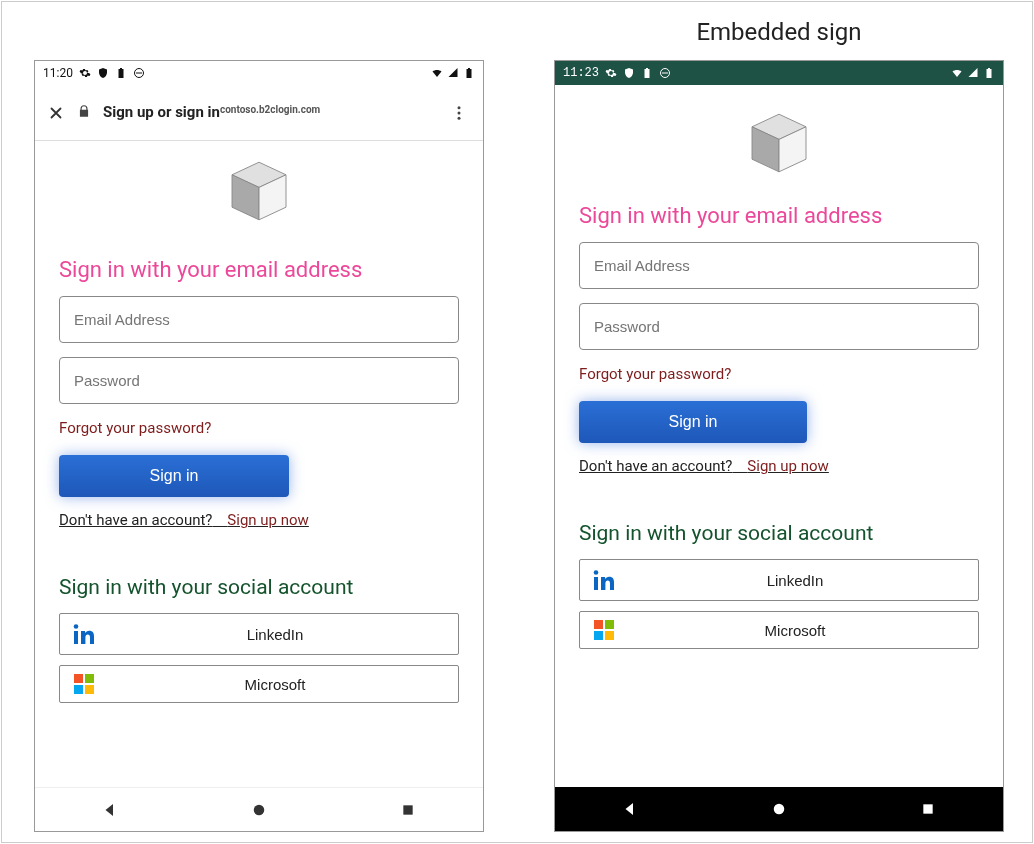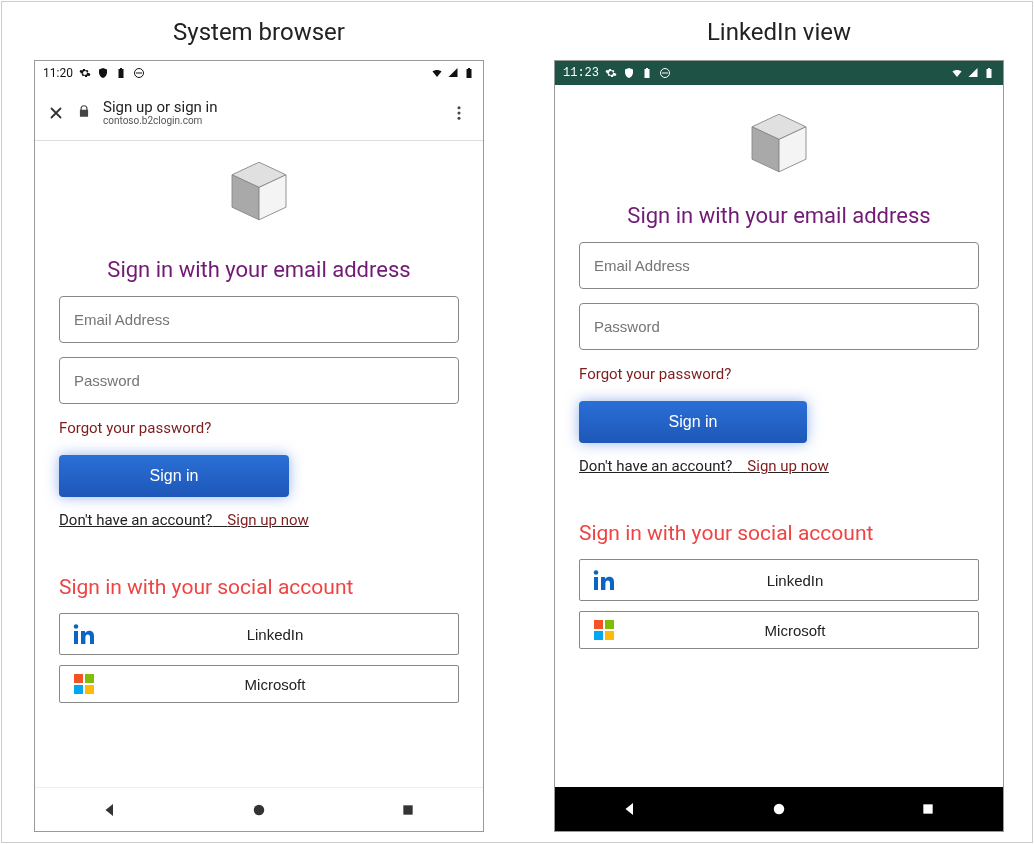--- a/index.html
+++ b/index.html
@@ -58,34 +58,34 @@
 
   
   .chromebar {
     height: 56px;
     display: flex;
     align-items: center;
     padding: 0 12px;
     gap: 12px;
     border-bottom: 1px solid #ddd;
   }
-  .titleblock { display:flex; flex-direction:column; line-height:1.1; }
+  .titleblock { display:flex; flex-direction:row; line-height:1.1;font-weight:bold; }
   .titleblock .t1 { font-size:15px; color:#222; }
   .titleblock .t2 { font-size:10px; color:#555; }
   .chromebar .spacer { flex:1; }
   .kebab { display:flex; align-items:center; justify-content:center; width:24px; height:24px; }
   .kebab svg { width:18px; height:18px; fill:#444; }
 
   
   .content { padding: 10px 24px 0 24px; }
   .logo-wrap { display:flex; justify-content:center; margin: 12px 0 24px 0; }
   .phone.left .logo-wrap { margin-top: 4px; margin-bottom: 30px; }
   .logo-cube { width:90px; height:72px; }
 
-  .h1 { font-size:22px; font-weight:400; color:#701a75; margin-bottom: 14px; text-align: center; }
+  .h1 { font-size:22px; font-weight:400; color:#ec4899; margin-bottom: 14px; }
 
   .input {
     width:100%;
     border:1px solid #888;
     border-radius:4px;
     padding:14px 14px;
     font-size:15px;
     color:#666;
     margin-bottom:14px;
     outline:none;
@@ -105,21 +105,21 @@
     padding: 12px 40px;
     font-size:16px;
     cursor:pointer;
     box-shadow: 0 0 14px rgba(70,120,220,.55);
   }
   .phone.left .signin-btn { min-width: 230px; }
   .phone.right .signin-btn { min-width: 228px; }
 
   .noacct { font-size:15px; color:#222; margin-top:14px;text-decoration:underline; }
 
-  .social-h { font-size:21px; font-weight:400; color:#ef4444; margin: 46px 0 14px 0; }
+  .social-h { font-size:21px; font-weight:400; color:#14532d; margin: 46px 0 14px 0; }
 
   .social-btn {
     display:flex;
     align-items:center;
     width:100%;
     border:1px solid #888;
     border-radius:2px;
     background:#fff;
     padding:8px 10px;
     font-size:15px;
@@ -154,22 +154,21 @@
 
   .close-x { width:18px; height:18px; }
   .close-x svg { width:18px; height:18px; fill:#333; }
   .lock-ico svg { width:14px; height:14px; fill:#444; }
 </style>
 </head>
 <body>
 
 <div class="outer-frame">
 
-  <div class="caption left">System browser</div>
-  <div class="caption right">LinkedIn view</div>
+  <div class="caption right">Embedded sign</div>
 
   <div class="phone left">
 
     <div class="statusbar light">
       <div class="sb-left">
         <span>11:20</span>
         <span class="sb-ico">
             <svg viewBox="0 0 24 24">
               <path d="M12 8a4 4 0 100 8 4 4 0 000-8zm9 4a7 7 0 01-.1 1.2l2 1.6-2 3.4-2.4-.9a7 7 0 01-2 .1l-.4 2.6h-4l-.4-2.6a7 7 0 01-2-.1l-2.4.9-2-3.4 2-1.6A7 7 0 013 12a7 7 0 01.1-1.2l-2-1.6 2-3.4 2.4.9a7 7 0 012-.1L8 4h4l.4 2.6a7 7 0 012 .1l2.4-.9 2 3.4-2 1.6c.1.4.2.8.2 1.2z"></path>
             </svg>

